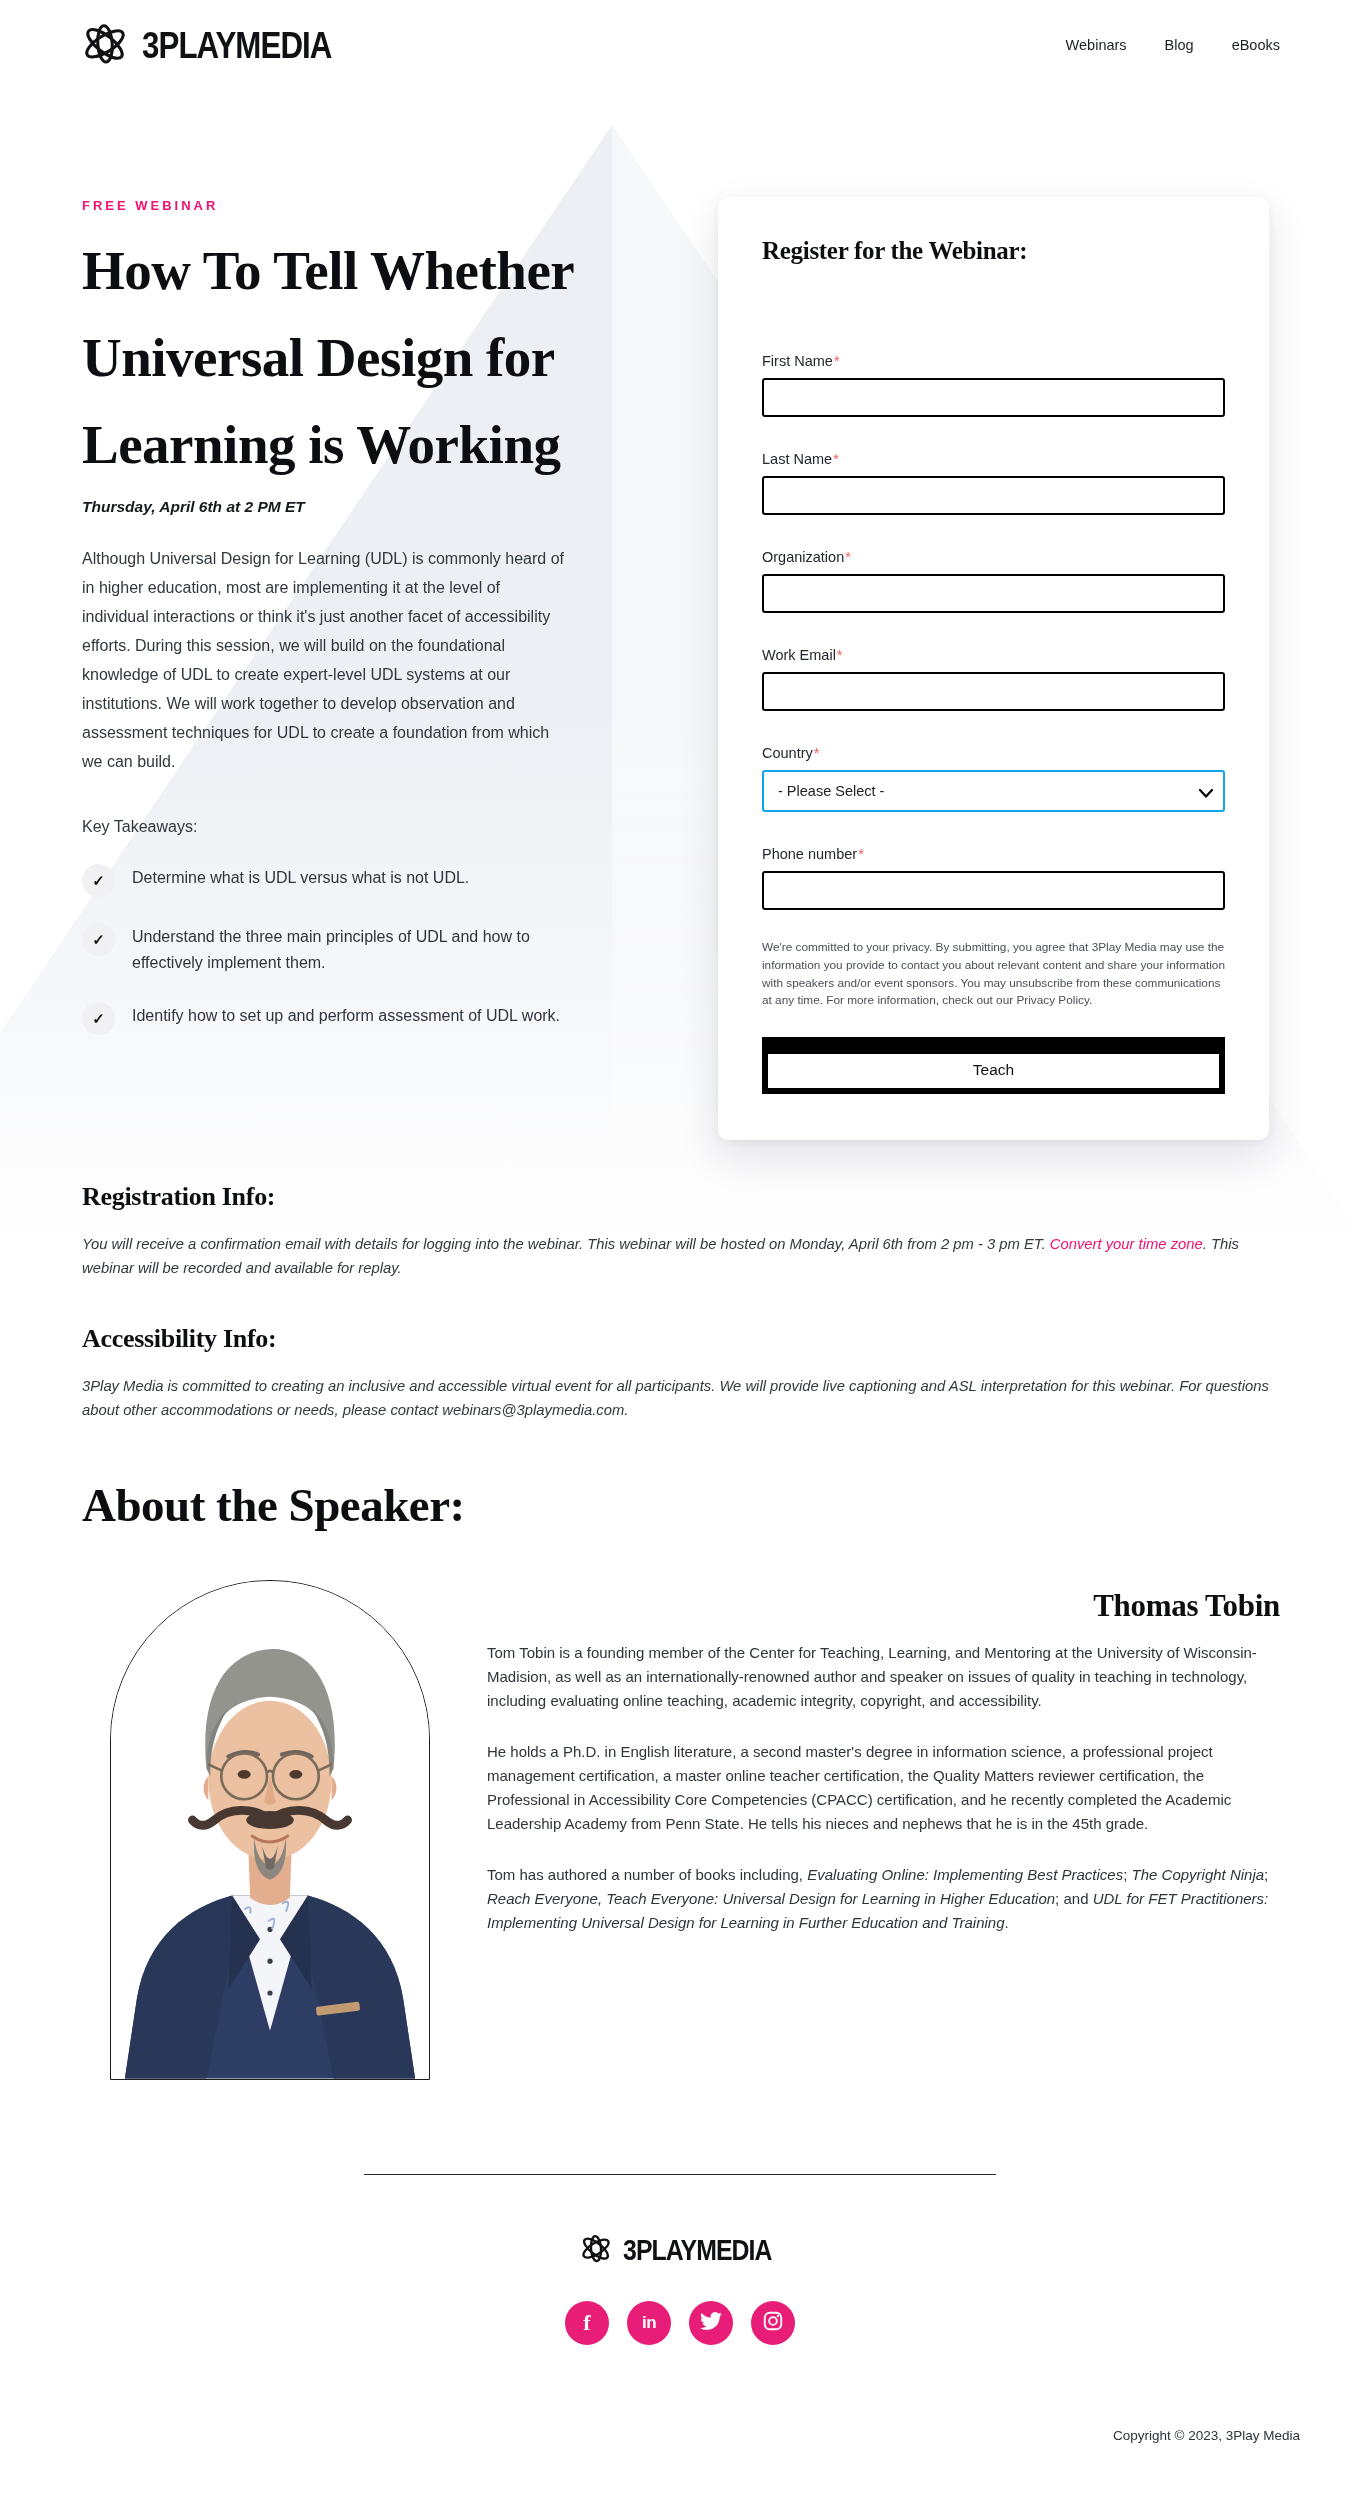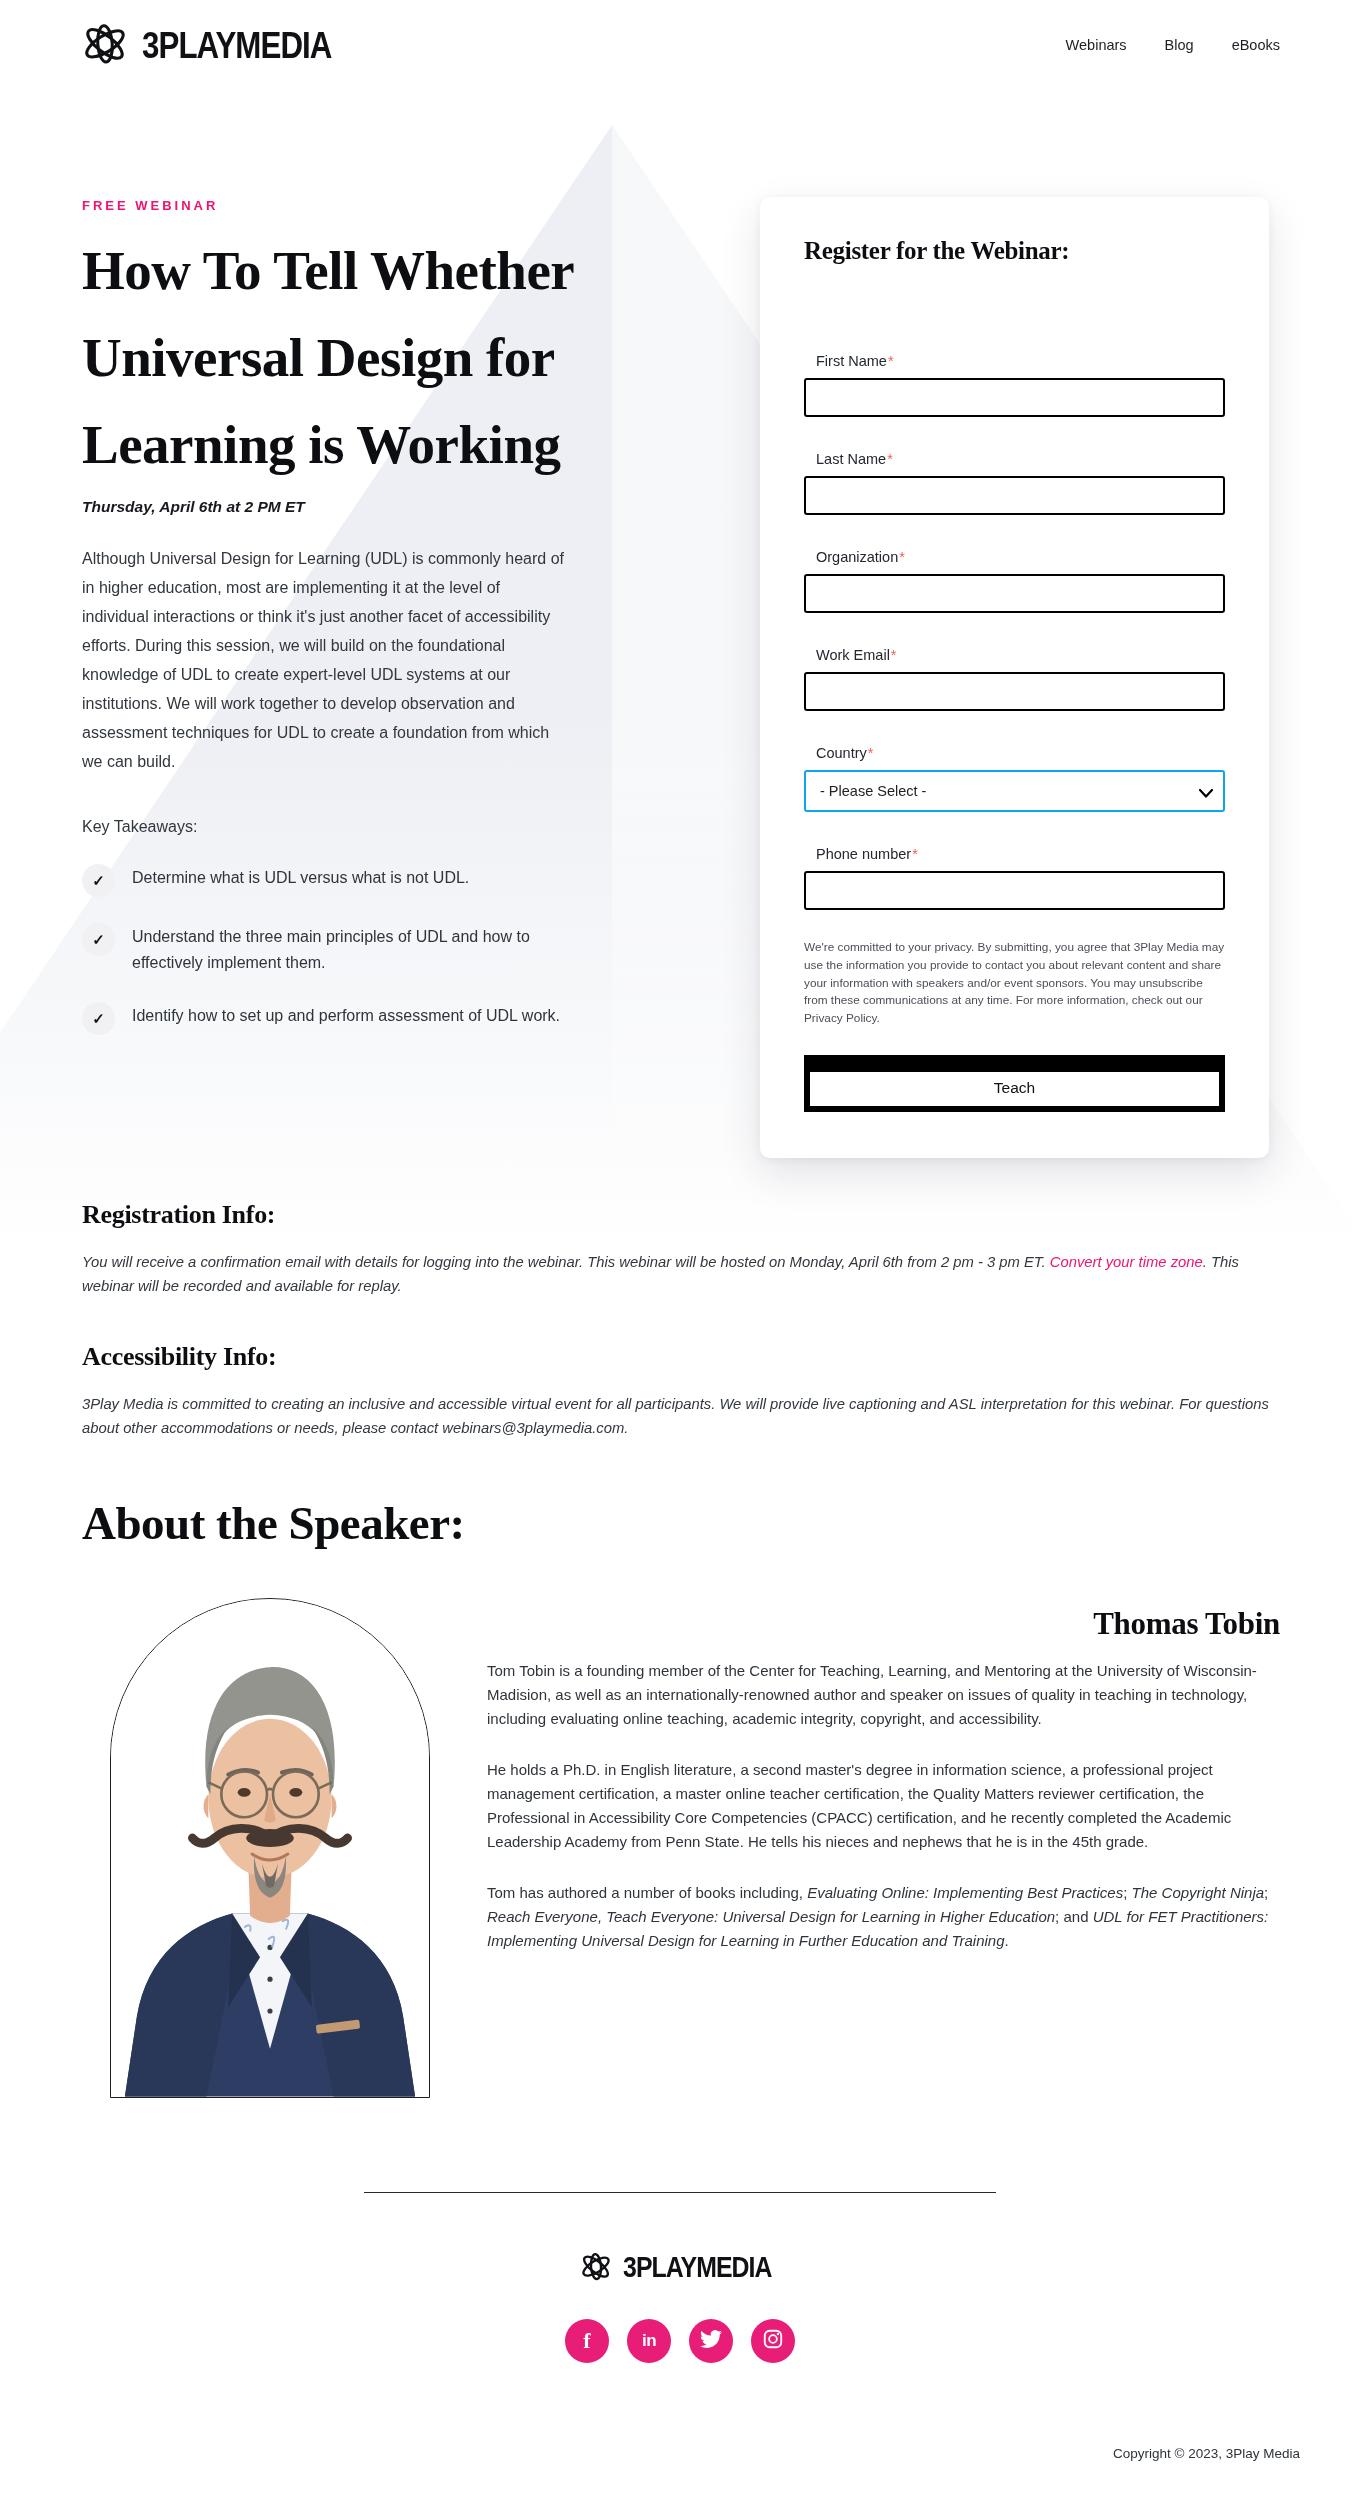--- a/index.html
+++ b/index.html
@@ -29,25 +29,25 @@
   .title { margin-top:14px; font-family:"Liberation Serif", serif; font-weight:bold; font-size:55px; line-height:87px; letter-spacing:-.5px; color:#0c0e12; }
   .date { margin-top:10px; font-style:italic; font-weight:bold; font-size:15.5px; color:#16191e; }
   .desc { margin-top:28px; max-width:482px; font-size:16px; line-height:29px; color:#31373e; }
   .tk-label { margin-top:42px; font-size:16px; color:#31373e; }
   .takeaways { margin-top:26px; }
   .tk { display:flex; gap:17px; margin-bottom:24px; align-items:flex-start; max-width:480px; }
   .tk-ic { flex:0 0 33px; width:33px; height:33px; border-radius:50%; background:#f1f1f3; display:flex; align-items:center; justify-content:center; font-size:15px; font-weight:bold; color:#111; margin-top:2px; }
   .tk-tx { font-size:16px; line-height:26px; color:#2e343b; padding-top:3px; }
 
   
-  .card { width:509px; margin-left:auto; margin-top:107px; background:#fff; border-radius:10px;
+  .card { width:551px; margin-left:auto; margin-top:107px; background:#fff; border-radius:10px;
     box-shadow:0 16px 42px rgba(40,45,60,.12), 0 2px 8px rgba(40,45,60,.06); padding:40px 44px 46px; position:relative; z-index:2; }
   .card h2 { font-family:"Liberation Serif", serif; font-weight:bold; font-size:25px; letter-spacing:-.3px; color:#0c0e12; margin-bottom:88px; }
   .field { margin-bottom:34px; }
-  .field label { display:block; font-size:14.5px; color:#23272e; margin-bottom:9px;margin-left:12px; }
+  .field label { display:block; font-size:14.5px; color:#23272e; margin-bottom:9px; }
   .req { color:#f05d5d; margin-left:1px; }
   .field input[type=text] { width:100%; height:39px; border:2px solid #000; border-radius:3px; font-size:15px; padding:0 10px; background:#fff; }
   .sel-wrap { position:relative; }
   .sel-wrap select { width:100%; height:42px; border:2px solid #0ea5e9; border-radius:3px; font-size:14.5px; color:#222; padding:0 32px 0 14px; background:#fff; appearance:none; -webkit-appearance:none; }
   .sel-ch { position:absolute; right:12px; top:14px; pointer-events:none; }
   .privacy { font-size:11.8px; line-height:17.8px; color:#4a4f57; margin:-5px 0 27px; }
   .submit-wrap { background:#000; padding:14px 3px 3px; cursor:pointer; }
   .submit-btn { display:block; width:100%; background:#fff; border:3px solid #000; font-size:15.5px; color:#101114; padding:7px 0 9px; text-align:center; cursor:pointer; font-family:"Liberation Sans", sans-serif; }
 
   

